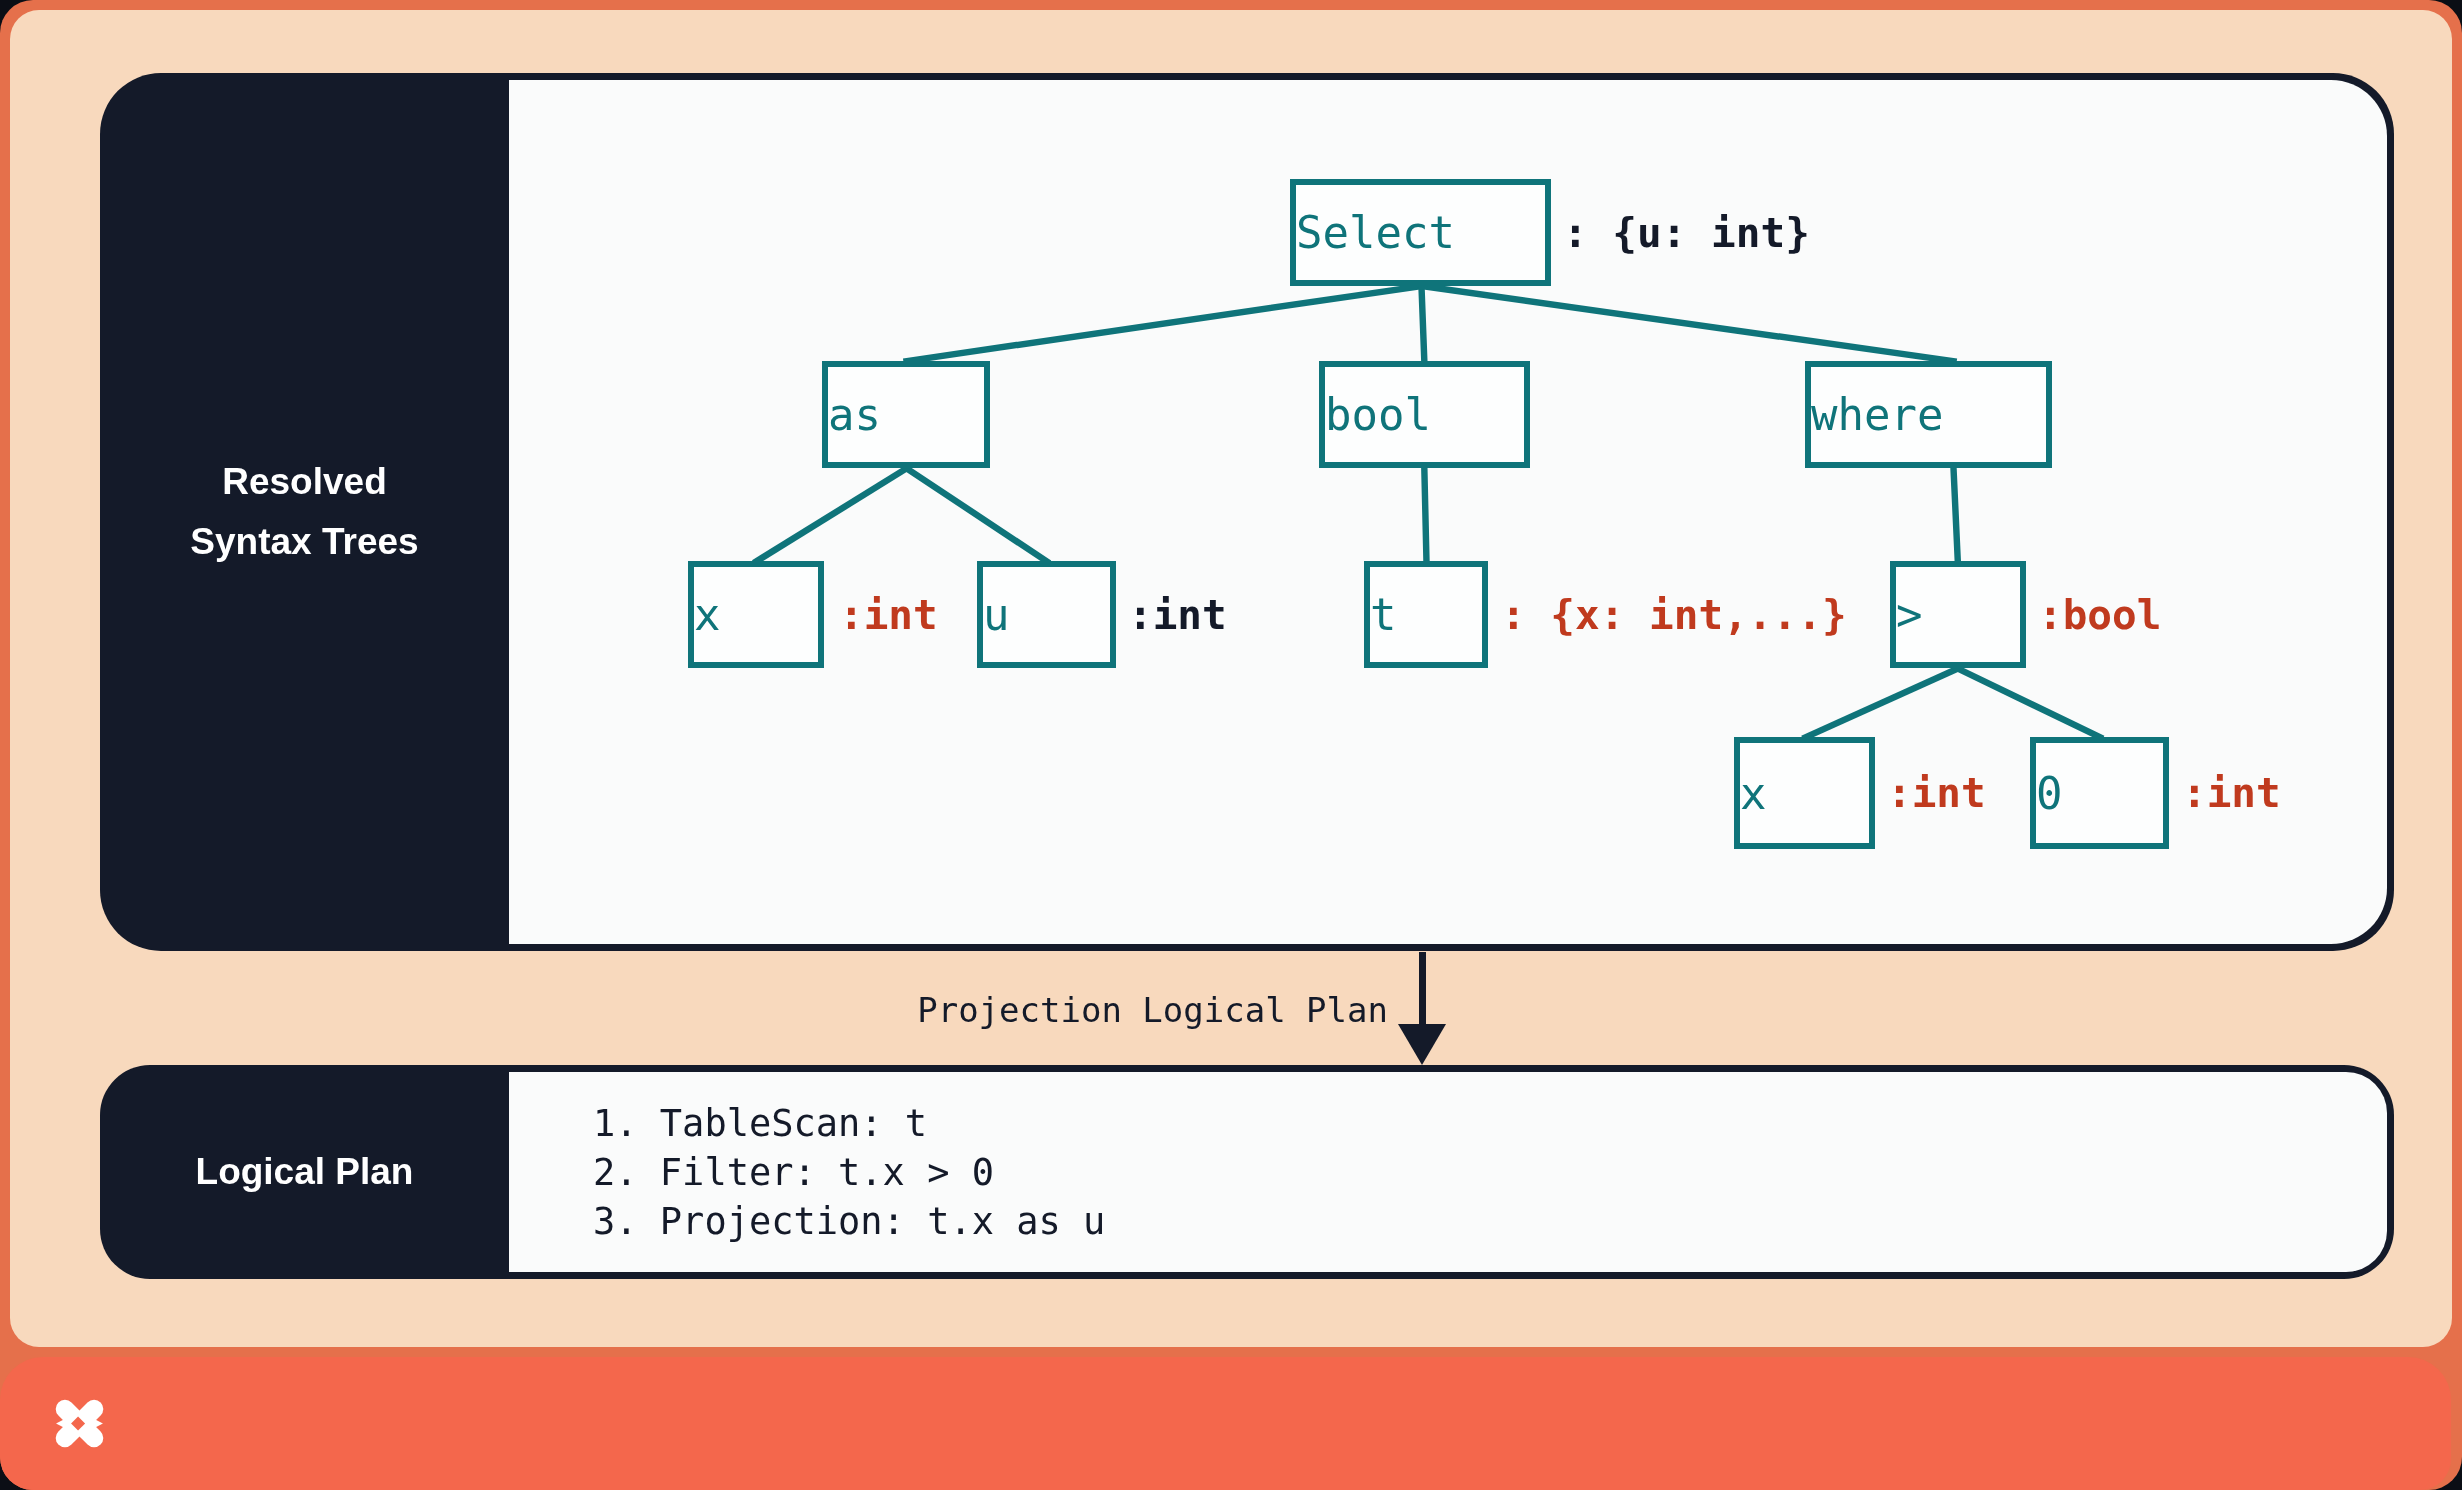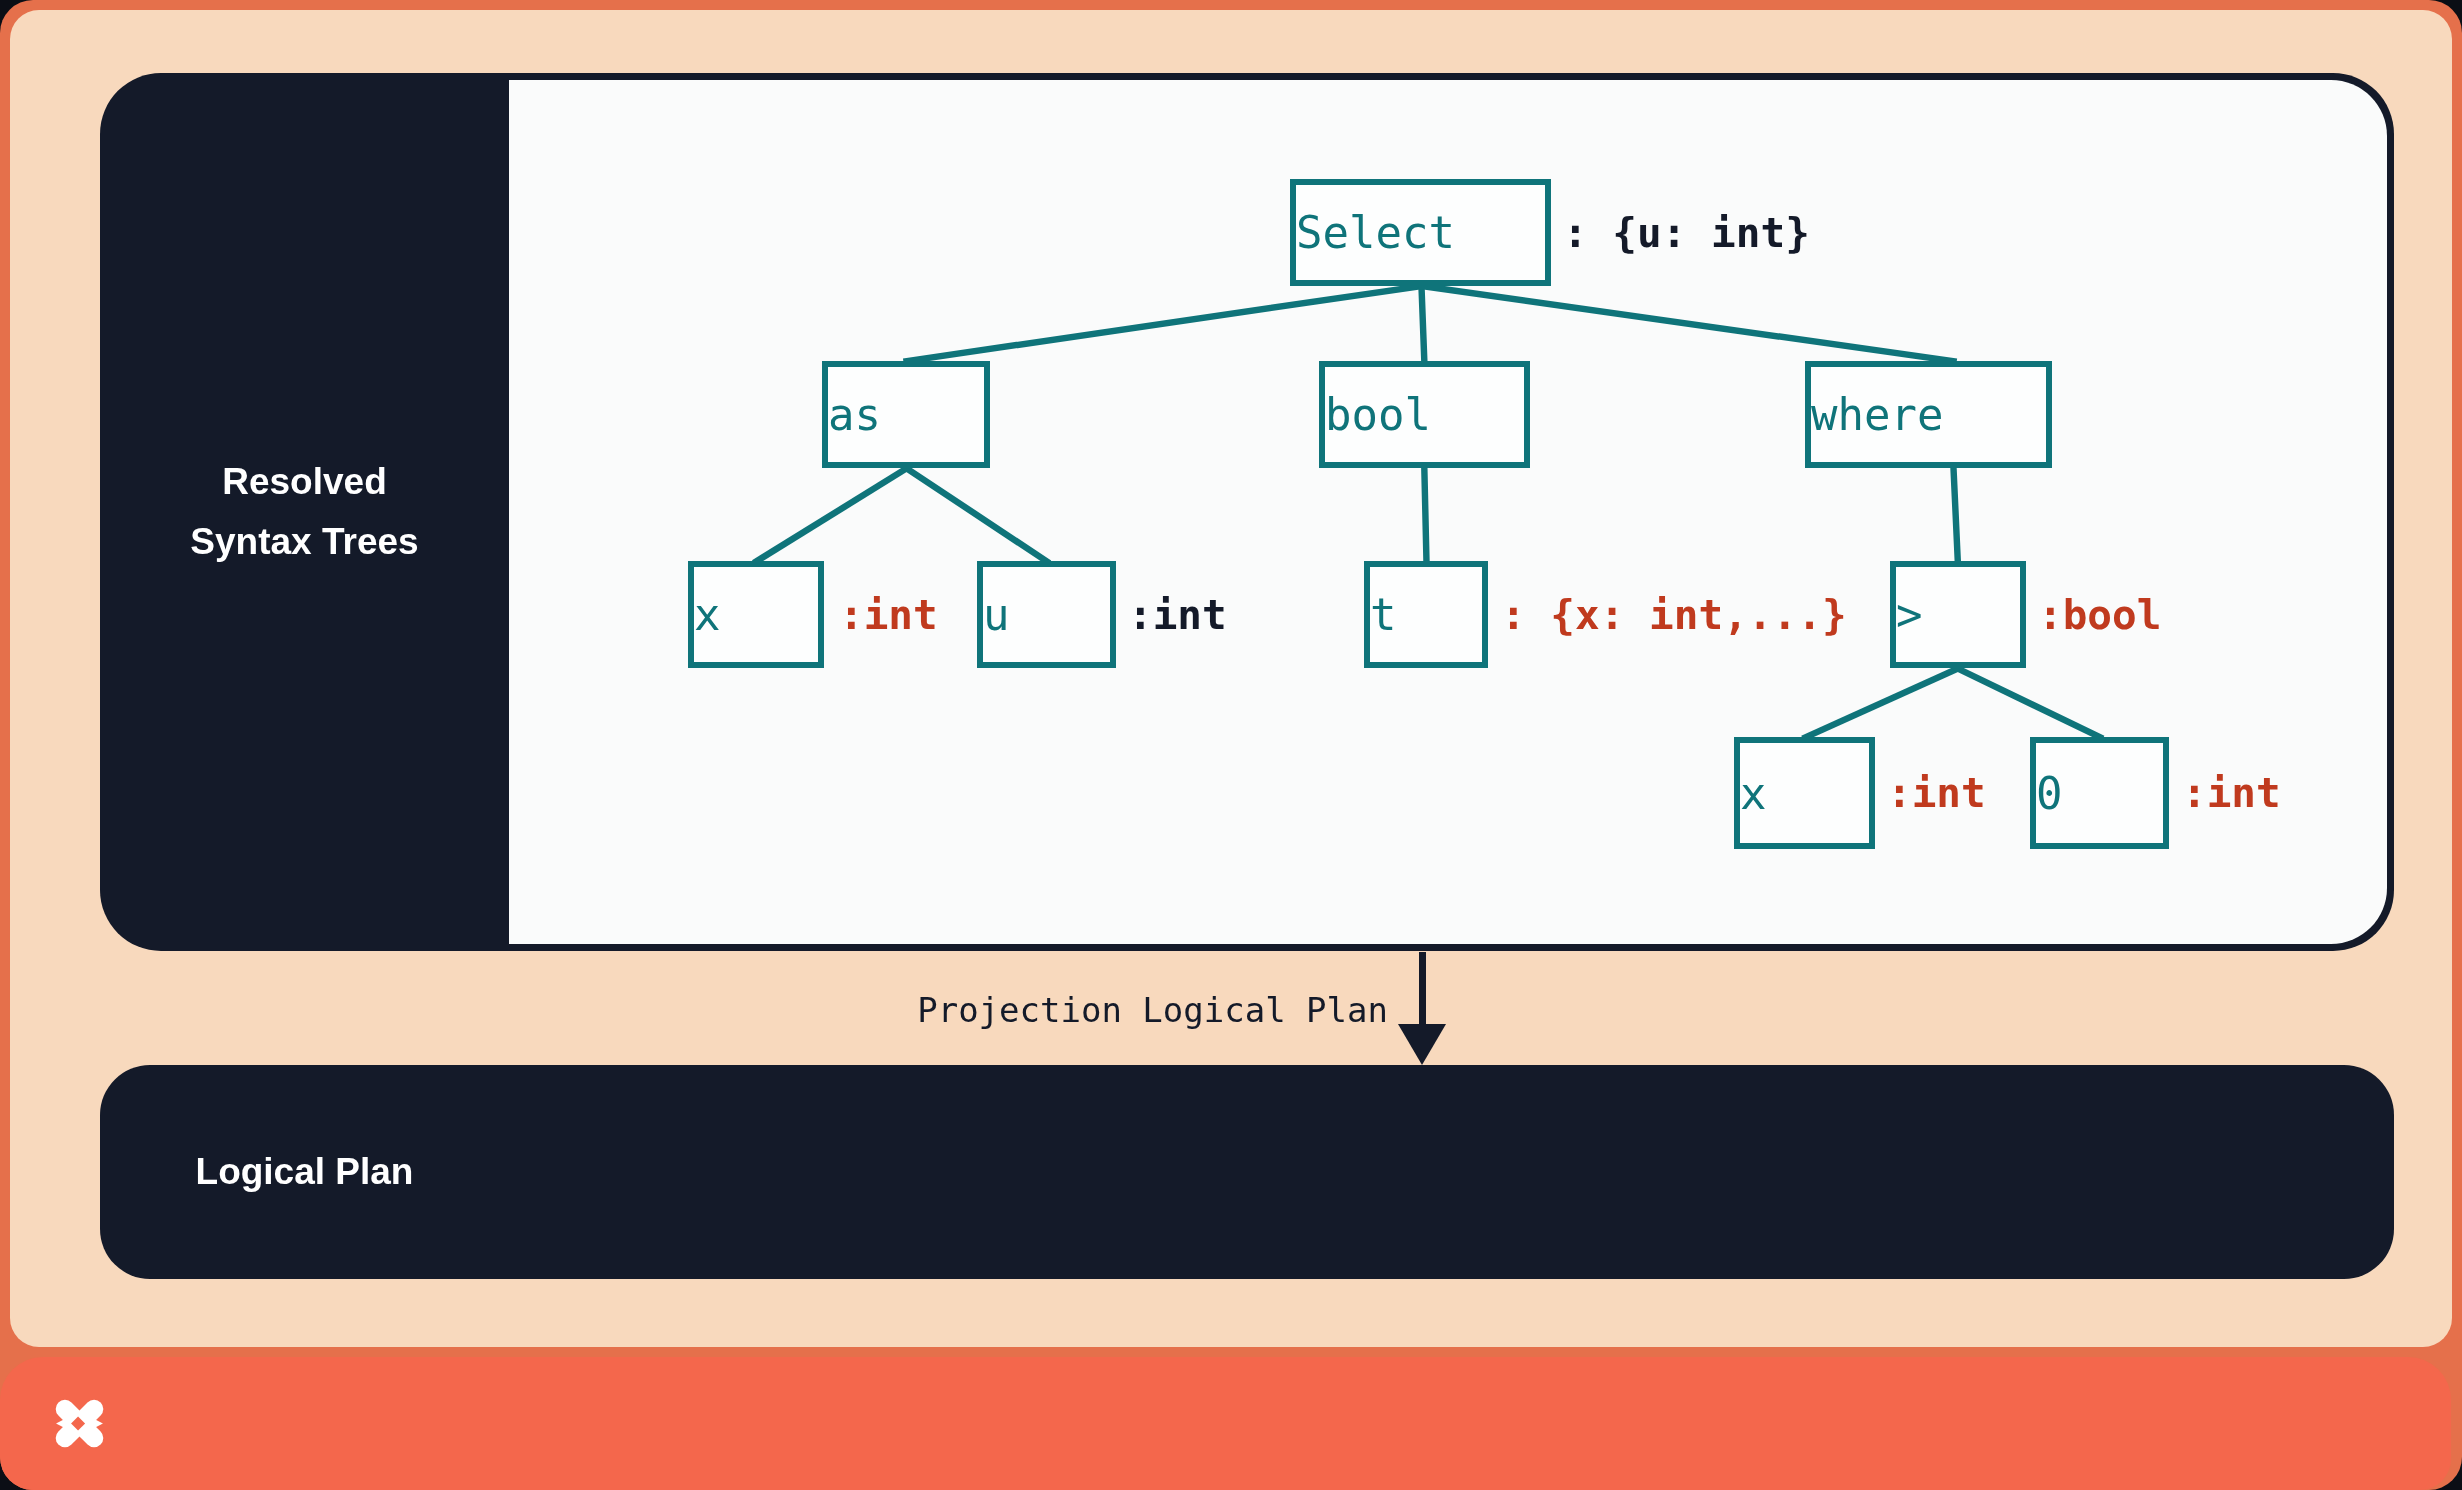--- a/index.html
+++ b/index.html
@@ -127,20 +127,25 @@
     </div>
 
     <div class="gap-label">Projection Logical Plan</div>
     <div class="arrow-line"></div>
     <div class="arrow-head"></div>
 
     <div class="card card2">
       <div class="card-label">
         <div>Logical Plan</div>
       </div>
+      <div class="card-content">
+        <div class="step">1. TableScan: t</div>
+        <div class="step">2. Filter: t.x &gt; 0</div>
+        <div class="step">3. Projection: t.x as u</div>
+      </div>
     </div>
 
     <div class="footer">
       <svg class="logo" viewBox="0 0 100 100">
         <g fill="#ffffff">
           <rect x="37" y="8" width="26" height="84" rx="13" transform="rotate(45 50 50)"></rect>
           <rect x="37" y="8" width="26" height="84" rx="13" transform="rotate(-45 50 50)"></rect>
           <polygon points="40,38 40,62 17,50"></polygon>
           <polygon points="60,38 60,62 83,50"></polygon>
         </g>

